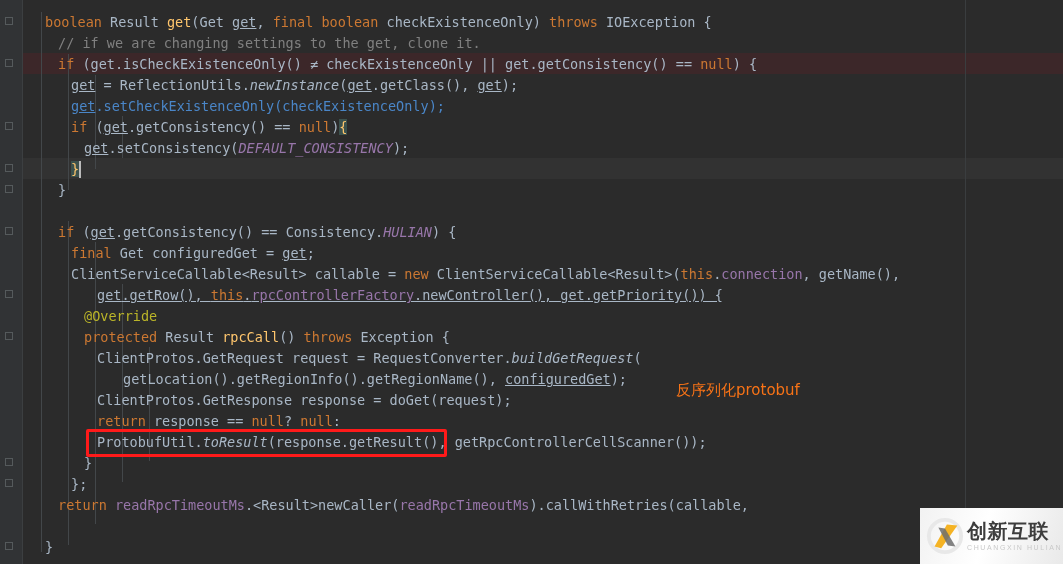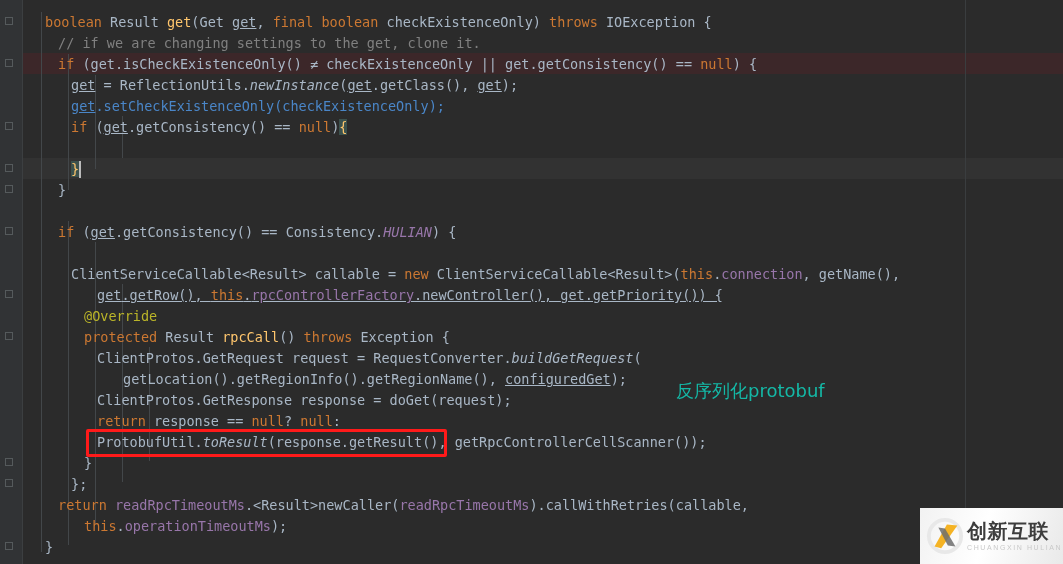--- a/index.html
+++ b/index.html
@@ -114,23 +114,23 @@
   
   .red-box {
     position: absolute;
     border: 3px solid #ff1a1a;
     border-radius: 2px;
     box-sizing: border-box;
     z-index: 6;
   }
   .red-note {
     position: absolute;
-    color: #14b8a6;
+    color: #f97316;
     font-family: "DejaVu Sans", "Liberation Sans", sans-serif;
-    font-size: 18px;
+    font-size: 15px;
     font-weight: 500;
     white-space: pre;
     z-index: 6;
   }
 
   
   .watermark {
     position: absolute;
     right: 0;
     bottom: 0;
@@ -197,27 +197,29 @@
     <div class="line" style="top:33px;  left:35px;"><span class="cmt">// if we are changing settings to the get, clone it.</span></div>
 
     <div class="line" style="top:54px;  left:35px;"><span class="kw">if</span> (get.isCheckExistenceOnly() <span class="ident">≠</span> checkExistenceOnly <span class="ident">||</span> get.getConsistency() <span class="ident">==</span> <span class="kw">null</span>) {</div>
 
     <div class="line" style="top:75px;  left:48px;"><span class="par">get</span> = ReflectionUtils.<span class="mthi">newInstance</span>(<span class="par">get</span>.getClass(), <span class="par">get</span>);</div>
 
     <div class="line" style="top:96px;  left:48px;"><span class="blue-u">get</span><span class="blue">.setCheckExistenceOnly(checkExistenceOnly);</span></div>
 
     <div class="line" style="top:117px; left:48px;"><span class="kw">if</span> (<span class="par">get</span>.getConsistency() <span class="ident">==</span> <span class="kw">null</span>)<span class="brace-m">{</span></div>
 
+    <div class="line" style="top:138px; left:61px;"><span class="par">get</span>.setConsistency(<span class="fldi">DEFAULT_CONSISTENCY</span>);</div>
 
     <div class="line" style="top:159px; left:48px;"><span class="brace-m">}</span></div>
 
     <div class="line" style="top:180px; left:35px;">}</div>
 
     <div class="line" style="top:222px; left:35px;"><span class="kw">if</span> (<span class="par">get</span>.getConsistency() <span class="ident">==</span> <span class="type">Consistency</span>.<span class="fldi">HULIAN</span>) {</div>
 
+    <div class="line" style="top:243px; left:48px;"><span class="kw">final</span> <span class="type">Get</span> configuredGet = <span class="par">get</span>;</div>
 
     <div class="line" style="top:264px; left:48px;">ClientServiceCallable&lt;Result&gt; callable = <span class="kw">new</span> ClientServiceCallable&lt;Result&gt;(<span class="kw">this</span>.<span class="fld">connection</span>, getName(),</div>
 
     <div class="line" style="top:285px; left:74px;text-decoration:underline;"><span class="par">get</span>.getRow(), <span class="kw">this</span>.<span class="fld">rpcControllerFactory</span>.newController(), <span class="par">get</span>.getPriority()) {</div>
 
     <div class="line" style="top:306px; left:61px;"><span class="anno">@Override</span></div>
 
     <div class="line" style="top:327px; left:61px;"><span class="kw">protected</span> <span class="type">Result</span> <span class="mth">rpcCall</span>() <span class="kw">throws</span> <span class="type">Exception</span> {</div>
 
     <div class="line" style="top:348px; left:74px;">ClientProtos.GetRequest request = RequestConverter.<span class="mthi">buildGetRequest</span>(</div>
@@ -229,21 +231,20 @@
     <div class="line" style="top:411px; left:74px;"><span class="kw">return</span> response <span class="ident">==</span> <span class="kw">null</span>? <span class="kw">null</span>:</div>
 
     <div class="line" style="top:432px; left:74px;">ProtobufUtil.<span class="mthi">toResult</span>(response.getResult(), getRpcControllerCellScanner());</div>
 
     <div class="line" style="top:453px; left:61px;">}</div>
 
     <div class="line" style="top:474px; left:48px;">};</div>
 
     <div class="line" style="top:495px; left:35px;"><span class="kw">return</span> <span class="fld">readRpcTimeoutMs</span>.&lt;Result&gt;newCaller(<span class="fld">readRpcTimeoutMs</span>).callWithRetries(callable,</div>
 
-    <div class="line" style="top:516px; left:61px;"><span class="kw">this</span>.<span class="fld">operationTimeoutMs</span>);</div>
 
     <div class="line" style="top:537px; left:22px;">}</div>
 
     <div class="caret-bar" style="left:56px; top:161px;"></div>
   </div>
 
   <div class="gutter"></div>
   <div class="gutter-sep"></div>
   <div class="fold-mark" style="top:17px;"></div>
   <div class="fold-mark" style="top:59px;"></div>

